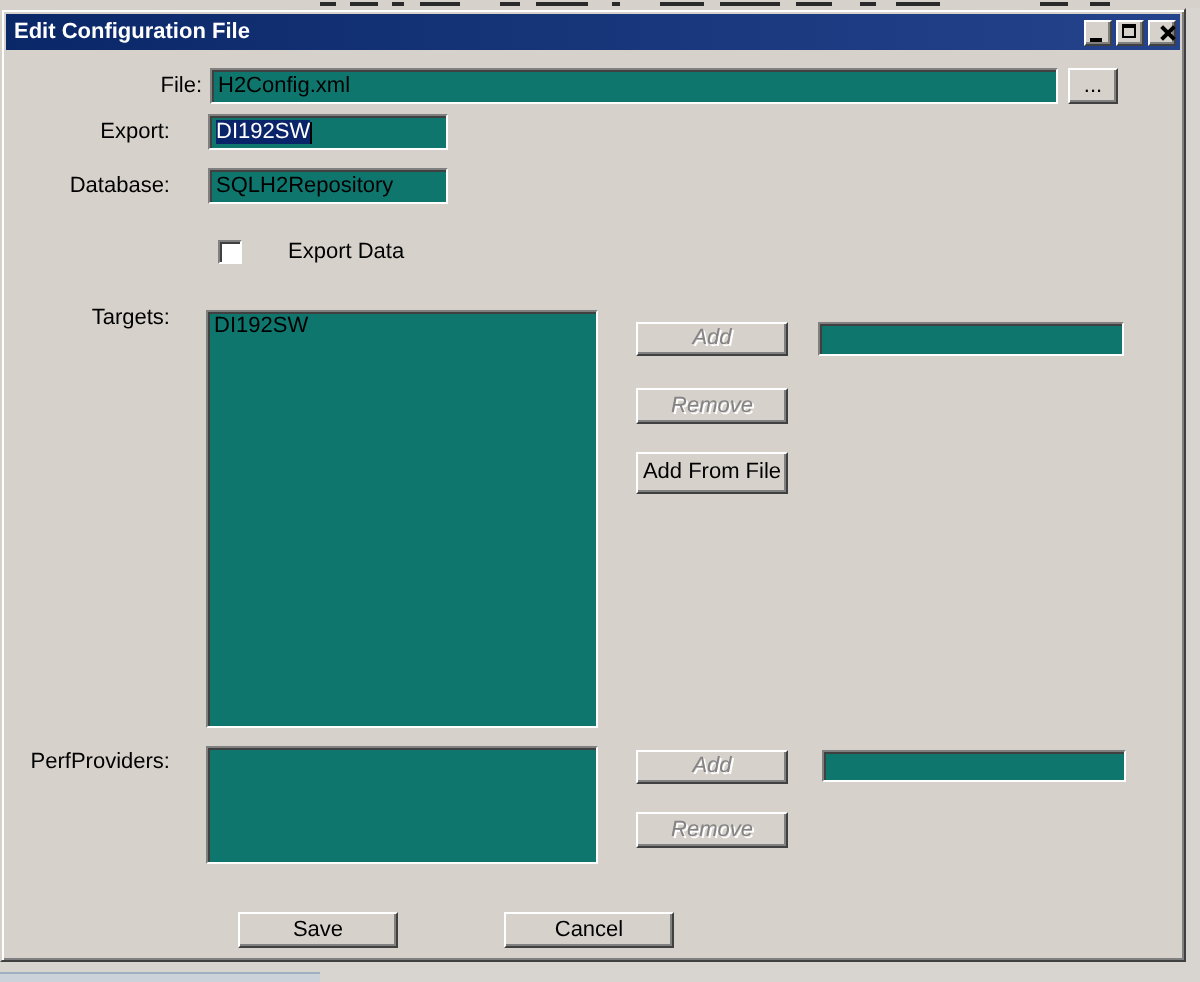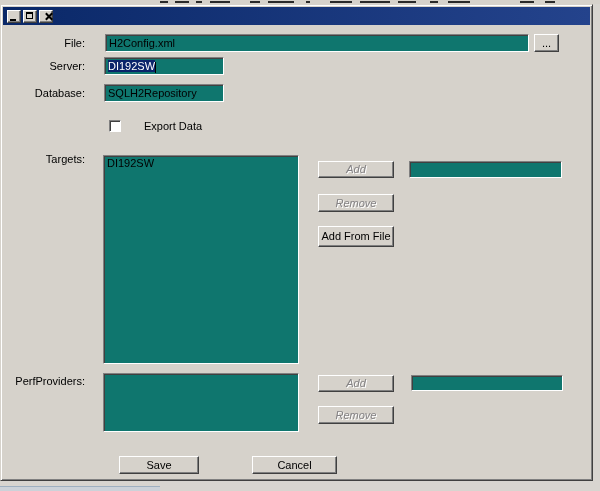--- a/index.html
+++ b/index.html
@@ -95,38 +95,39 @@
   <i style="left:430px;width:8px"></i>
     <i style="left:448px;width:22px"></i>
   <i style="left:520px;width:14px"></i>
     <i style="left:545px;width:10px"></i>
 </div>
 <div class="bottom-artifact"></div>
 
 <div class="dialog">
 
   <div class="titlebar">
+    <span class="title-text">Edit Configuration File</span>
     <span class="tb-btns">
       <span class="tb-btn">
           <span class="ico-min"></span>
         </span>
       <span class="tb-btn">
           <span class="ico-max"></span>
         </span>
       <span class="tb-btn">
           <span class="ico-x"></span>
         </span>
     </span>
   </div>
 
-  <div class="lbl" style="top:32px;">File:</div>
+  <div class="lbl" style="top:32px;padding-left:16px;">File:</div>
   <div class="field sunken" style="left:104px;top:29px;width:424px;height:18px;">H2Config.xml</div>
   <button class="btn" style="left:533px;top:29px;width:25px;height:18px;">...</button>
 
-  <div class="lbl" style="top:55px;">Server:</div>
+  <div class="lbl" style="top:55px;">Export:</div>
   <div class="field sunken" style="left:103px;top:52px;width:120px;height:18px;"><span class="sel">DI192SW</span><span class="caret"></span></div>
 
   <div class="lbl" style="top:82px;">Database:</div>
   <div class="field sunken" style="left:103px;top:79px;width:120px;height:18px;">SQLH2Repository</div>
 
   <span class="checkbox" style="left:108px;top:115px;"></span>
   <span style="position:absolute;left:143px;top:115px;">Export Data</span>
 
   <div class="lbl" style="top:148px;">Targets:</div>
   <div class="listbox sunken" style="left:102px;top:150px;width:196px;height:209px;">

